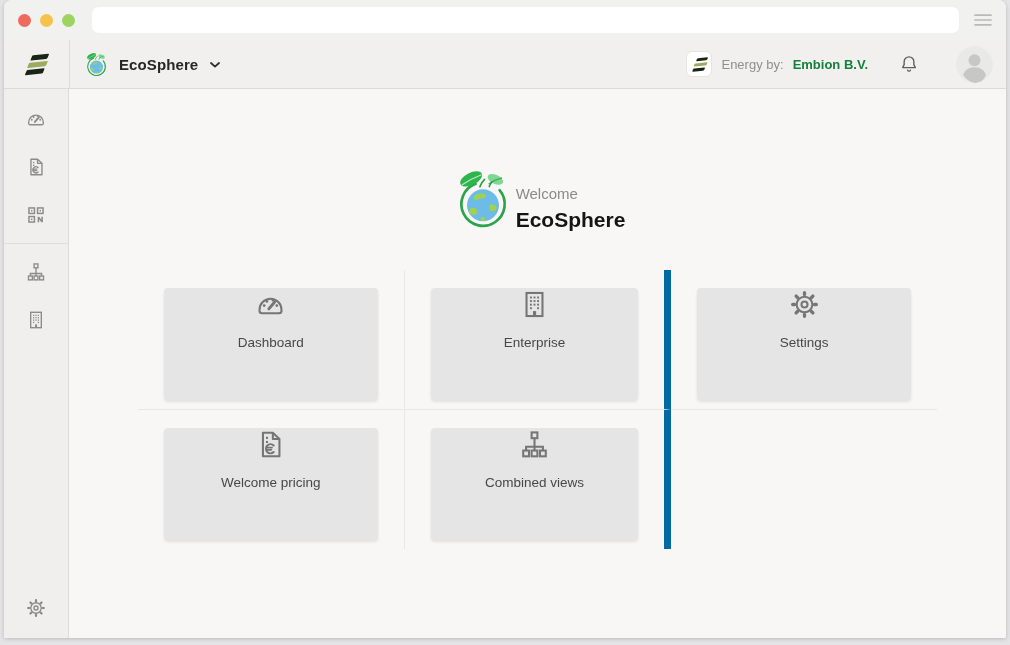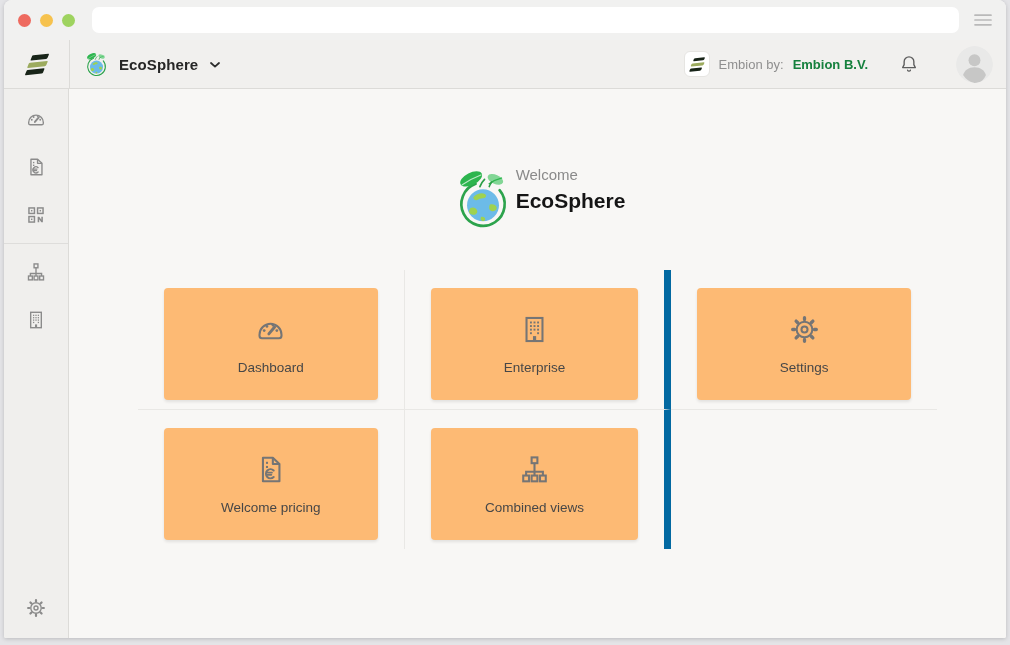--- a/index.html
+++ b/index.html
@@ -52,29 +52,29 @@
   .avatar{width:37px;height:37px;border-radius:50%;overflow:hidden;display:block}
   
   .app-body{flex:1;display:flex;min-height:0}
   .sidebar{width:65px;min-width:65px;background:#f0efed;border-right:1px solid #dcdbd8;display:flex;flex-direction:column;align-items:stretch;padding:6px 0;box-sizing:border-box}
   .side-item{height:48px;display:flex;align-items:center;justify-content:center;color:#8b8b8b;cursor:pointer}
   .side-item svg{width:22px;height:22px}
   .side-divider{height:1px;background:#dedddb;margin:4px 0}
   .side-spacer{flex:1}
   
   .main{flex:1;background:#f8f7f5;display:flex;flex-direction:column;align-items:center;overflow:hidden}
-  .welcome{display:flex;align-items:flex-start;gap:0;margin-top:77px}
+  .welcome{display:flex;align-items:flex-end;gap:0;margin-top:77px}
   .welcome-logo{width:66px;height:66px}
   .welcome-greeting{font-size:15px;color:#8a8a8a;margin-bottom:6px}
   .welcome-title{font-size:21px;font-weight:bold;color:#151515}
   .grid{width:800px;margin-top:38px;display:grid;grid-template-columns:1fr 1fr 1fr}
   .cell{padding:18px 26px 9px;box-sizing:border-box}
   .grid .cell:nth-child(3n+2){border-left:1px solid #e9e8e5;border-right:7px solid #0369a1}
   .grid .cell:nth-child(-n+3){border-bottom:1px solid #e9e8e5}
-  .card{height:112px;background:#fdba74;border-radius:4px;box-shadow:0 2px 3px rgba(0,0,0,.09);display:flex;flex-direction:column;align-items:center;justify-content:center;gap:14px;cursor:pointer}
+  .card{height:112px;background:#e5e5e5;border-radius:4px;box-shadow:0 2px 3px rgba(0,0,0,.09);display:flex;flex-direction:column;align-items:center;justify-content:flex-start;gap:14px;cursor:pointer}
   .card svg{width:33px;height:33px;color:#757575}
   .card-label{font-size:13.5px;color:#474747}
 </style>
 </head>
 <body>
 
 <svg style="position:absolute;width:0;height:0" aria-hidden="true">
   <defs>
     <symbol id="icon-gauge" viewBox="0 0 24 24">
       <path d="M4 15.8a8 8 0 1 1 16 0v.7a1.8 1.8 0 0 1-1.8 1.8H5.8A1.8 1.8 0 0 1 4 16.5Z" fill="none" stroke="currentColor" stroke-width="1.5" stroke-linejoin="round"></path>
@@ -205,21 +205,21 @@
     </div>
     <div class="header-right">
       <div class="managed">
         <span class="embion-badge">
           <span class="embion small">
               <i></i>
               <i></i>
               <i></i>
             </span>
         </span>
-        <span>Embion by:</span>
+        <span>Energy by:</span>
         <b>Embion B.V.</b>
       </div>
       <span class="bell-btn">
         <svg>
             <use href="#icon-bell"></use>
           </svg>
       </span>
       <div class="header-divider"></div>
       <div class="avatar-wrap">
         <svg class="avatar">

